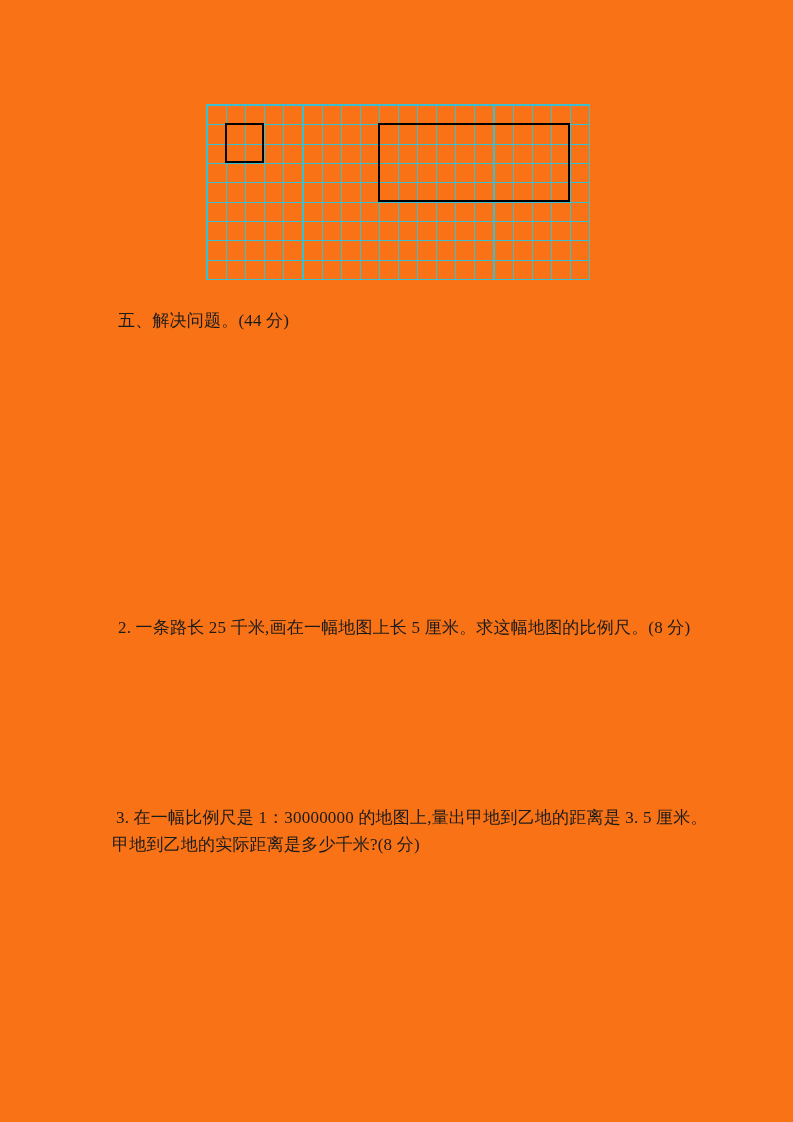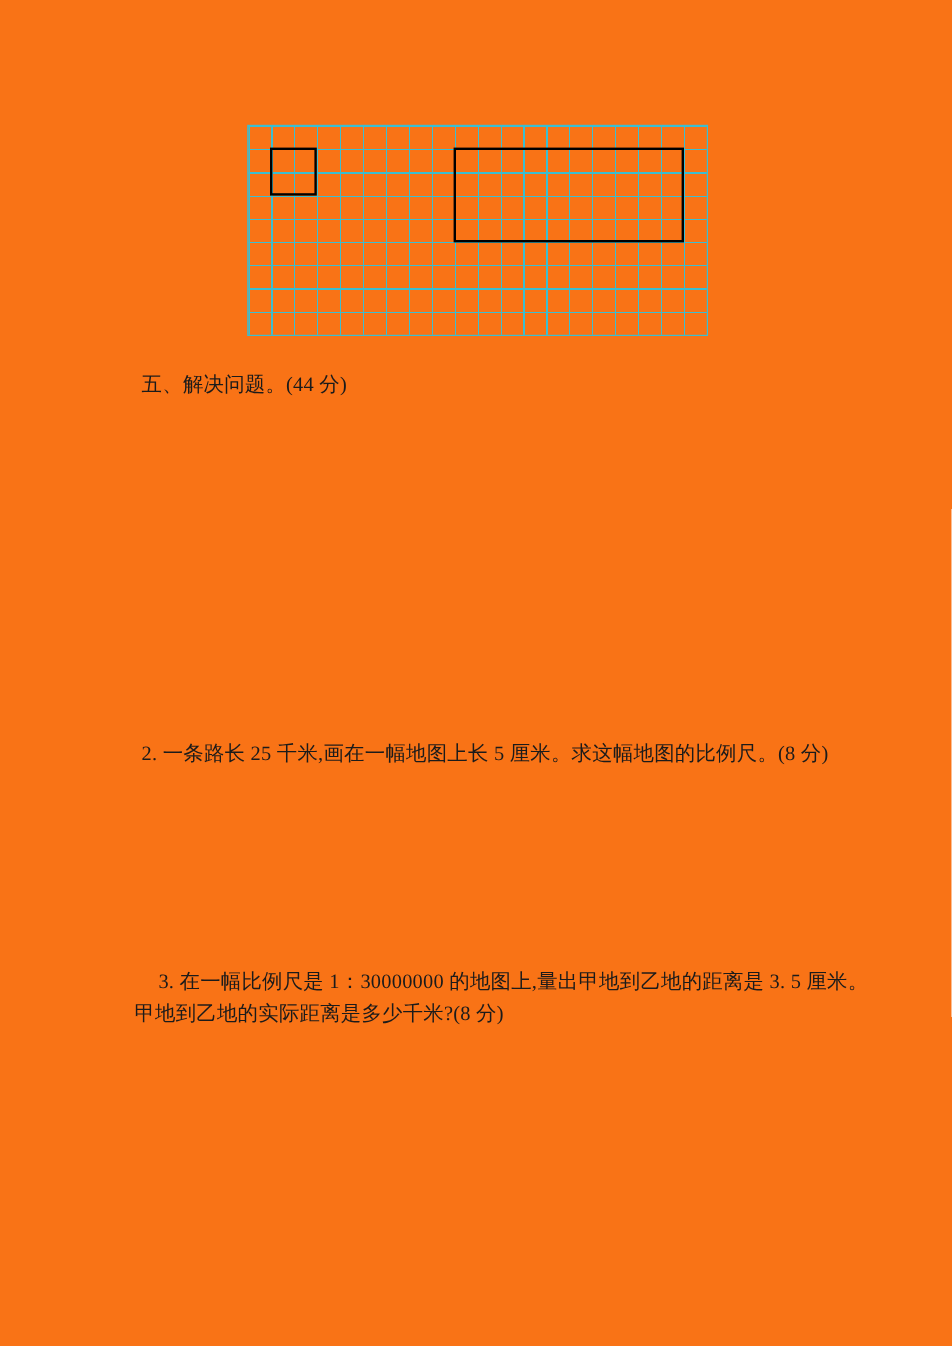--- a/index.html
+++ b/index.html
@@ -42,21 +42,21 @@
     position: absolute;
     margin: 0;
     font-size: 17px;
     line-height: 22px;
     white-space: nowrap;
     letter-spacing: 0.2px;
   }
   .heading   { left: 118px; top: 310px; }
   .problem-1 { left: 118px; top: 337px; }
   .problem-2 { left: 118px; top: 589px; margin-top: 28px; }
-  .problem-3a{ left: 116px; top: 807px; margin-left: 16px; }
+  .problem-3a{ left: 116px; top: 807px; }
   .problem-3b{ left: 112px; top: 834px; }
 </style>
 </head>
 <body>
 
 <div class="page">
 
   <div class="grid-figure" id="grid-figure" style="--grid-line: #3cbed1; --shape-line: #000000;">
       <div class="grid-shape" style="left: 18.1px; top: 18.33px; width: 39.2px; height: 39.66px;"></div>
       <div class="grid-shape" style="left: 170.9px; top: 18.33px; width: 192px; height: 78.32px;"></div>

